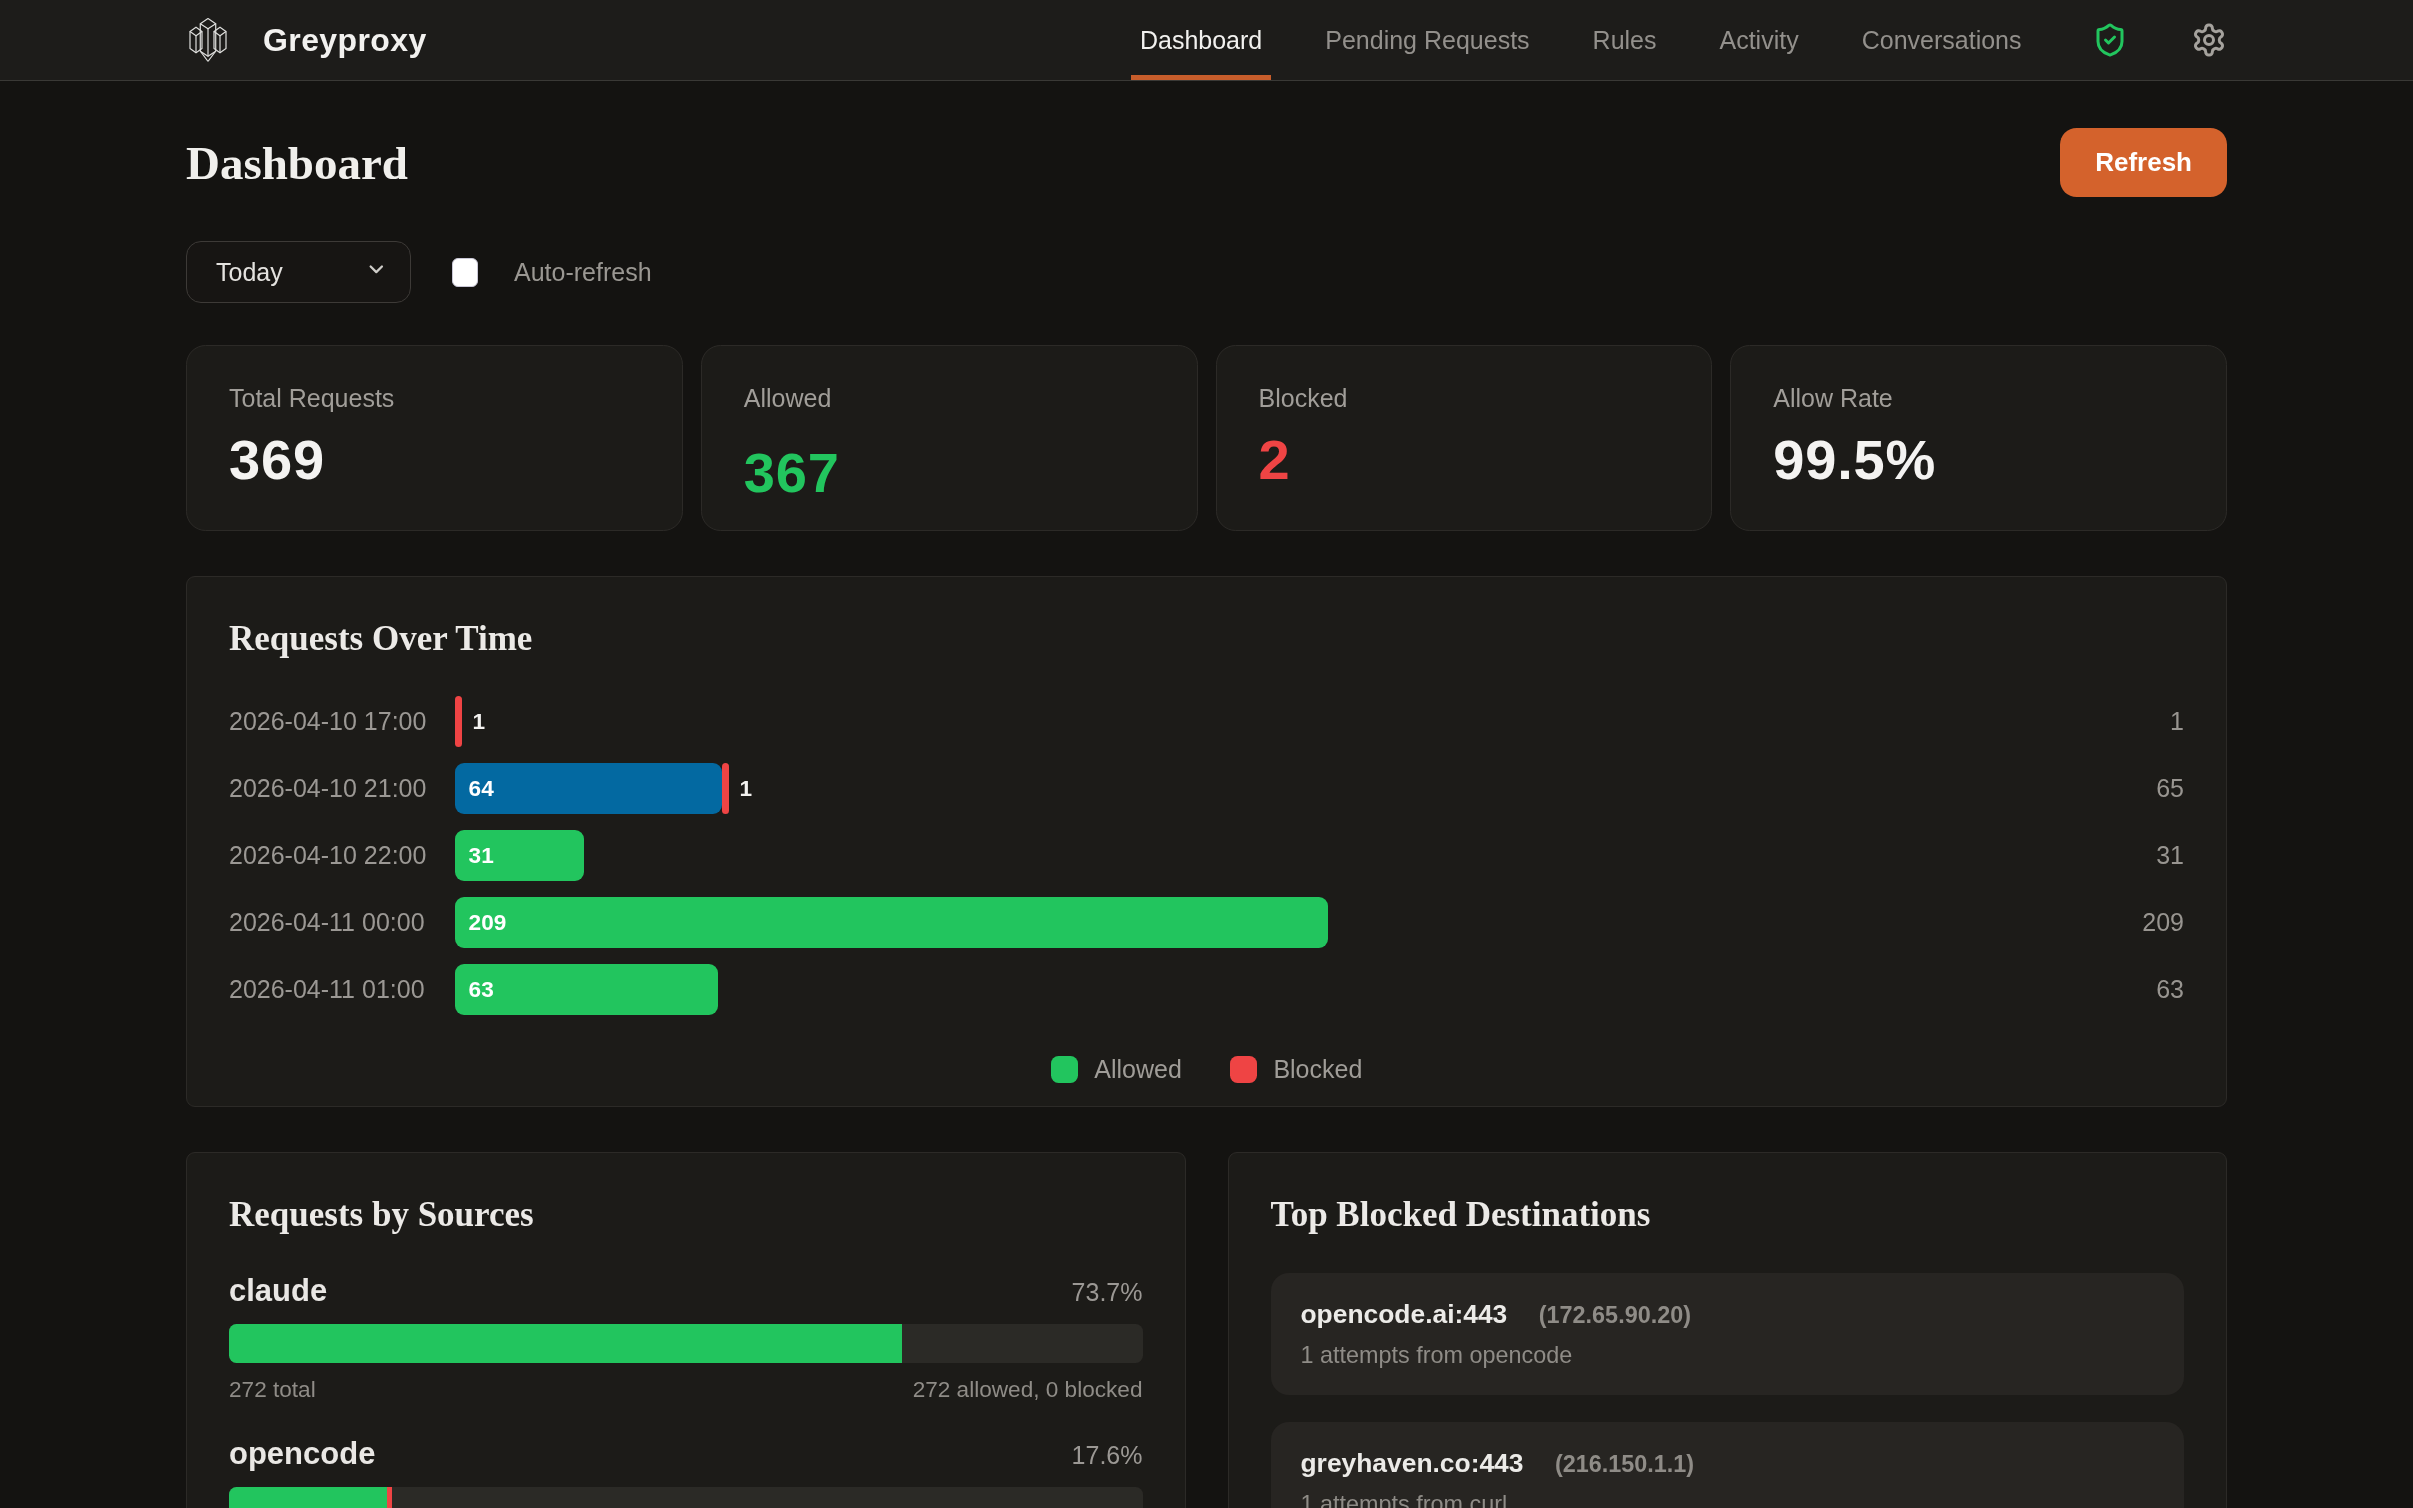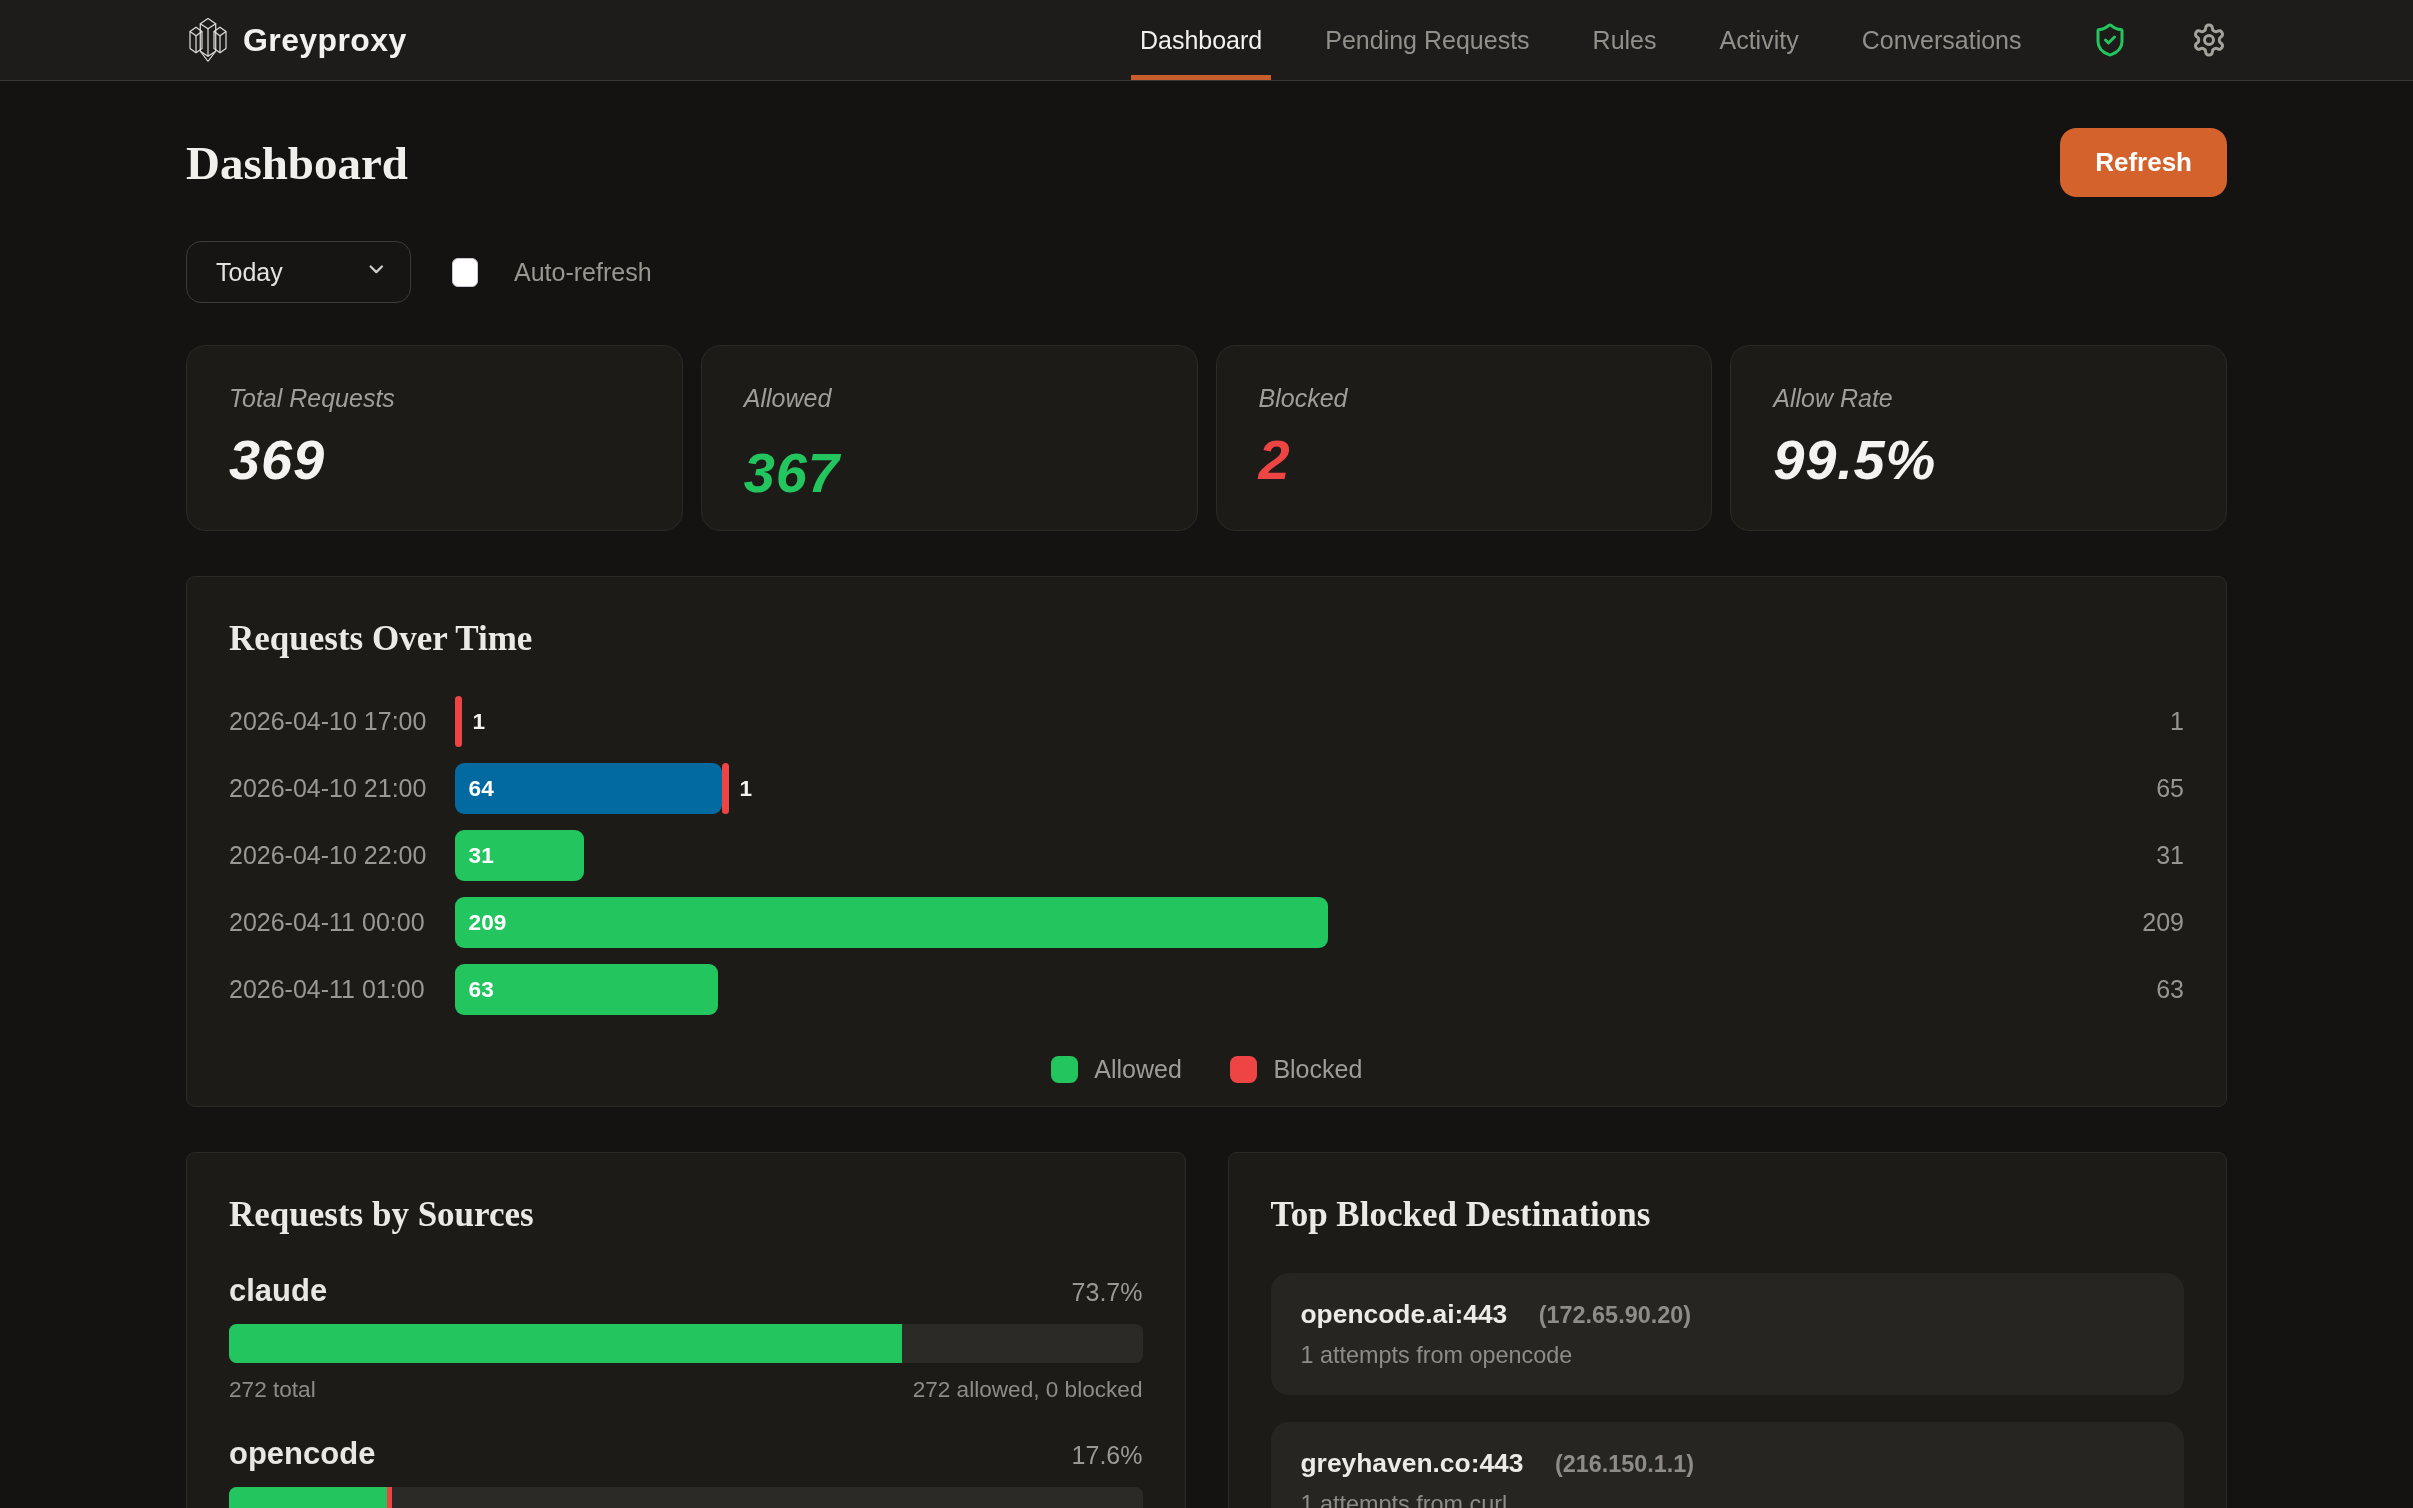--- a/index.html
+++ b/index.html
@@ -21,21 +21,21 @@
   body{
     background:var(--bg);
     color:var(--text);
     font-family:"Liberation Sans","DejaVu Sans",sans-serif;
   }
   .container{width:2041px;margin:0 auto;}
 
   
   .navbar{height:81px;background:var(--nav-bg);border-bottom:1.5px solid #3a3936;}
   .navbar .container{height:100%;display:flex;align-items:center;}
-  .brand{display:flex;align-items:center;gap:13px;cursor:pointer;}
+  .brand{display:flex;align-items:center;gap:33px;cursor:pointer;}
   .brand svg{width:44px;height:48px;display:block;}
   .brand-name{font-size:32px;font-weight:700;letter-spacing:0.4px;color:#f2f1ef;}
   .nav-right{margin-left:auto;display:flex;align-items:center;height:100%;column-gap:63px;}
   .nav-item{position:relative;height:100%;display:flex;align-items:center;
     font-size:25px;color:#93908c;cursor:pointer;}
   .nav-item.active{color:#f2f1ef;}
   .nav-item.active::after{content:"";position:absolute;left:-9px;right:-9px;bottom:0;
     height:5.3px;background:#c75d2b;}
   .nav-icon{display:flex;align-items:center;cursor:pointer;}
   .nav-icon svg{width:36px;height:36px;}
@@ -53,21 +53,21 @@
   .select{width:225px;height:62px;border:1.5px solid #3d3a37;border-radius:15px;background:#171513;
     display:flex;align-items:center;justify-content:space-between;padding:0 22.6px 0 29px;
     font-size:25px;color:#e4e2df;cursor:pointer;}
   .select svg{width:22.6px;height:22.6px;color:#cfcdc9;}
   .checkbox-wrap{display:flex;align-items:center;margin-left:41px;gap:36px;}
   input[type=checkbox]{appearance:none;width:26px;height:29px;background:#ffffff;
     border:1.5px solid #c9c7d6;border-radius:6px;cursor:pointer;}
   .checkbox-label{font-size:25px;color:#9a9792;}
 
   
-  .stats{display:grid;grid-template-columns:repeat(4,1fr);gap:18px;margin-top:42px;font-style:italic;}
+  .stats{display:grid;grid-template-columns:repeat(4,1fr);gap:18px;margin-top:42px;}
   .stat-card{background:var(--panel);border:1.5px solid var(--panel-border);border-radius:19.6px;
     height:186px;padding:38px 42px;display:flex;flex-direction:column;justify-content:space-between;}
   .stat-label{font-size:25px;color:#a19e99;}
   .stat-value{font-size:56px;font-weight:700;letter-spacing:0.8px;}
 
   
   .panel{background:var(--panel);border:1.5px solid var(--panel-border);border-radius:9px;padding:42px;}
   .panel h2{font-family:"Liberation Serif","DejaVu Serif",serif;font-size:35px;font-weight:700;color:#eceae7;}
   .panel-requests{margin-top:45px;height:531px;}
 

